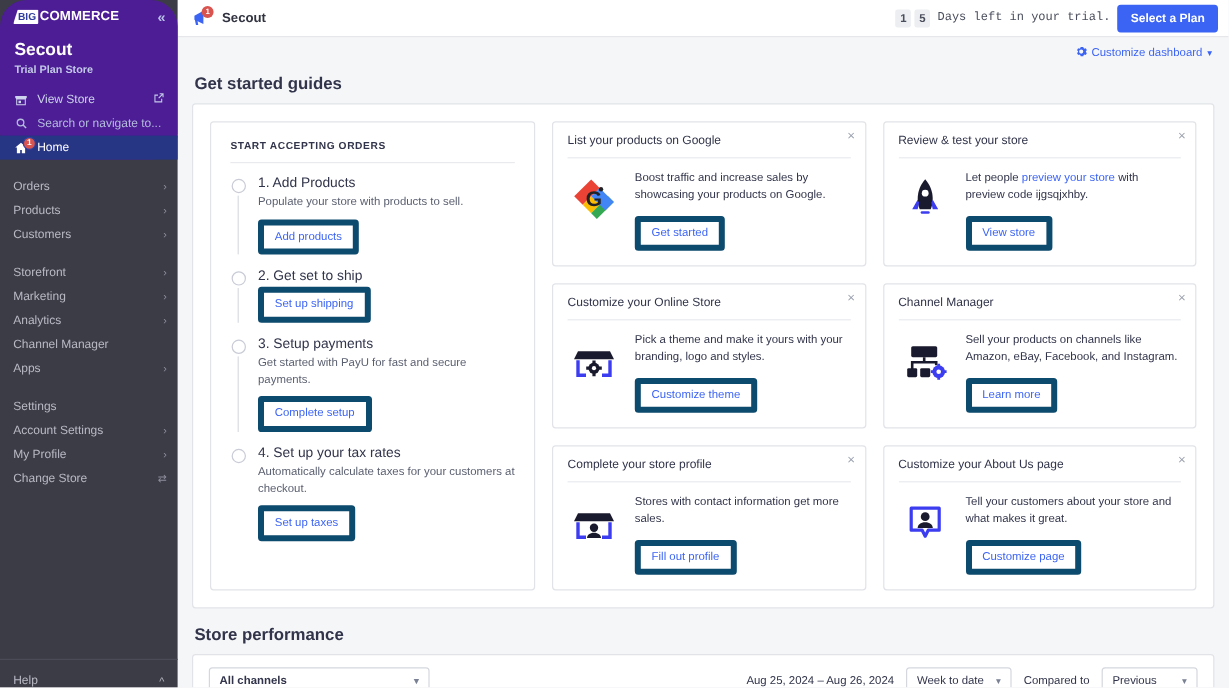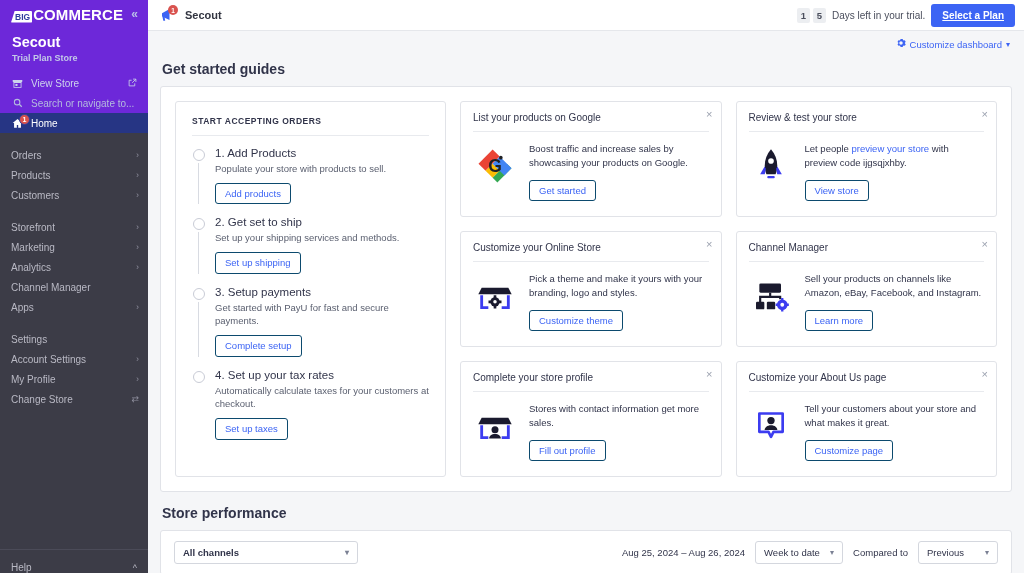--- a/index.html
+++ b/index.html
@@ -9,33 +9,33 @@
     background: #f5f6f8; overflow: hidden;
   }
   .app { display: flex; width: 1024px; height: 573px; }
 
   
   .sidebar {
     width: 148px; height: 573px; flex: 0 0 148px;
     background: #3c3c47; display: flex; flex-direction: column;
     position: relative;
   }
-  .sb-blue { background: #6d28d9; padding-bottom: 0; }
+  .sb-blue { background: #4c1d95; padding-bottom: 0; border-radius: 22px; }
   .sb-brand {
     height: 28px; display: flex; align-items: center;
     padding: 0 10px 0 11px; justify-content: space-between;
   }
   .logo { display: flex; align-items: baseline; }
   .logo-big {
     background: #fff; color: #2f3e9e; font-size: 8.5px; font-weight: bold;
     padding: 1px 2px; border-radius: 1px; margin-right: 1px;
     clip-path: polygon(0 100%, 18% 0, 100% 0, 100% 100%);
     padding-left: 4px;
   }
-  .logo-txt { color: #fff; font-size: 15px; font-weight: bold; letter-spacing: .1px; }
+  .logo-txt { color: #fff; font-size: 11px; font-weight: bold; letter-spacing: .1px; }
   .collapse-btn {
     color: #b9c0e8; font-size: 12px; cursor: pointer; line-height: 1;
     font-weight: bold;
   }
   .sb-store { padding: 6px 12px 10px 12px; }
   .sb-store-name { color: #fff; font-size: 14.5px; font-weight: bold; line-height: 1.2; }
   .sb-store-plan { color: #c3c9e8; font-size: 9px; font-weight: bold; margin-top: 2px; }
 
   .sb-row {
     height: 20px; display: flex; align-items: center; gap: 7px;
@@ -83,24 +83,24 @@
     display: flex; align-items: center; justify-content: center;
   }
   .topbar-title { font-size: 11px; font-weight: bold; color: #313440; }
   .trial { margin-left: auto; display: flex; align-items: center; gap: 6px; }
   .digits { display: flex; gap: 3px; }
   .digit {
     background: #eceef1; color: #4a4e5c; font-size: 9.5px; font-weight: bold;
     width: 13px; height: 15px; display: flex; align-items: center; justify-content: center;
     border-radius: 2px;
   }
-  .trial-text { font-size: 10px; color: #4a4e5c; }
+  .trial-text { font-size: 10px; color: #4a4e5c; font-family: Liberation Mono, monospace; }
   .plan-btn {
     background: #3c64f4; color: #fff; font-size: 10px; font-weight: bold;
-    padding: 6px 11px; border-radius: 3px; border: none; cursor: pointer; text-decoration: underline;
+    padding: 6px 11px; border-radius: 3px; border: none; cursor: pointer;
   }
 
   .content { flex: 1; overflow: hidden; padding: 0 12px; }
   .customize-row {
     display: flex; justify-content: flex-end; align-items: center;
     height: 26px; padding-right: 2px; gap: 4px;
   }
   .customize-link {
     color: #3c64f4; font-size: 9.5px; display: flex; align-items: center; gap: 4px; cursor: pointer;
   }
@@ -129,21 +129,21 @@
   .circ {
     width: 12px; height: 12px; border: 1.5px solid #c9ccd6; border-radius: 50%;
     background: #fff; margin-top: 2px; flex: 0 0 12px;
   }
   .step-line { width: 1px; background: #d8dbe2; flex: 1; margin-top: 2px; }
   .step:last-child .step-line { display: none; }
   .step-body { flex: 1; }
   .step-title { font-size: 11.5px; color: #31344a; margin-bottom: 3px; }
   .step-desc { font-size: 9.5px; color: #5b6070; line-height: 1.45; margin-bottom: 7px; }
   .btn-outline {
-    display: inline-block; border: 1px solid #0c4a6e; color: #3c64f4;
+    display: inline-block; border: 5px solid #0c4a6e; color: #3c64f4;
     background: #fff; font-size: 9.5px; padding: 5px 9px; border-radius: 3px;
     cursor: pointer; line-height: 1;
   }
 
   
   .cards { flex: 1; display: grid; grid-template-columns: 1fr 1fr; gap: 14px; align-content: start; }
   .card {
     border: 1px solid #e1e3e8; border-radius: 3px; background: #fff;
     padding: 10px 12px 12px 12px; position: relative; min-height: 116px;
   }
@@ -347,21 +347,20 @@
             </div>
           </div>
 
           <div class="step">
             <div class="step-marker">
               <span class="circ"></span>
               <span class="step-line"></span>
             </div>
             <div class="step-body">
               <div class="step-title">2. Get set to ship</div>
-              <div class="step-desc">Set up your shipping services and methods.</div>
               <span class="btn-outline">Set up shipping</span>
             </div>
           </div>
 
           <div class="step">
             <div class="step-marker">
               <span class="circ"></span>
               <span class="step-line"></span>
             </div>
             <div class="step-body">

